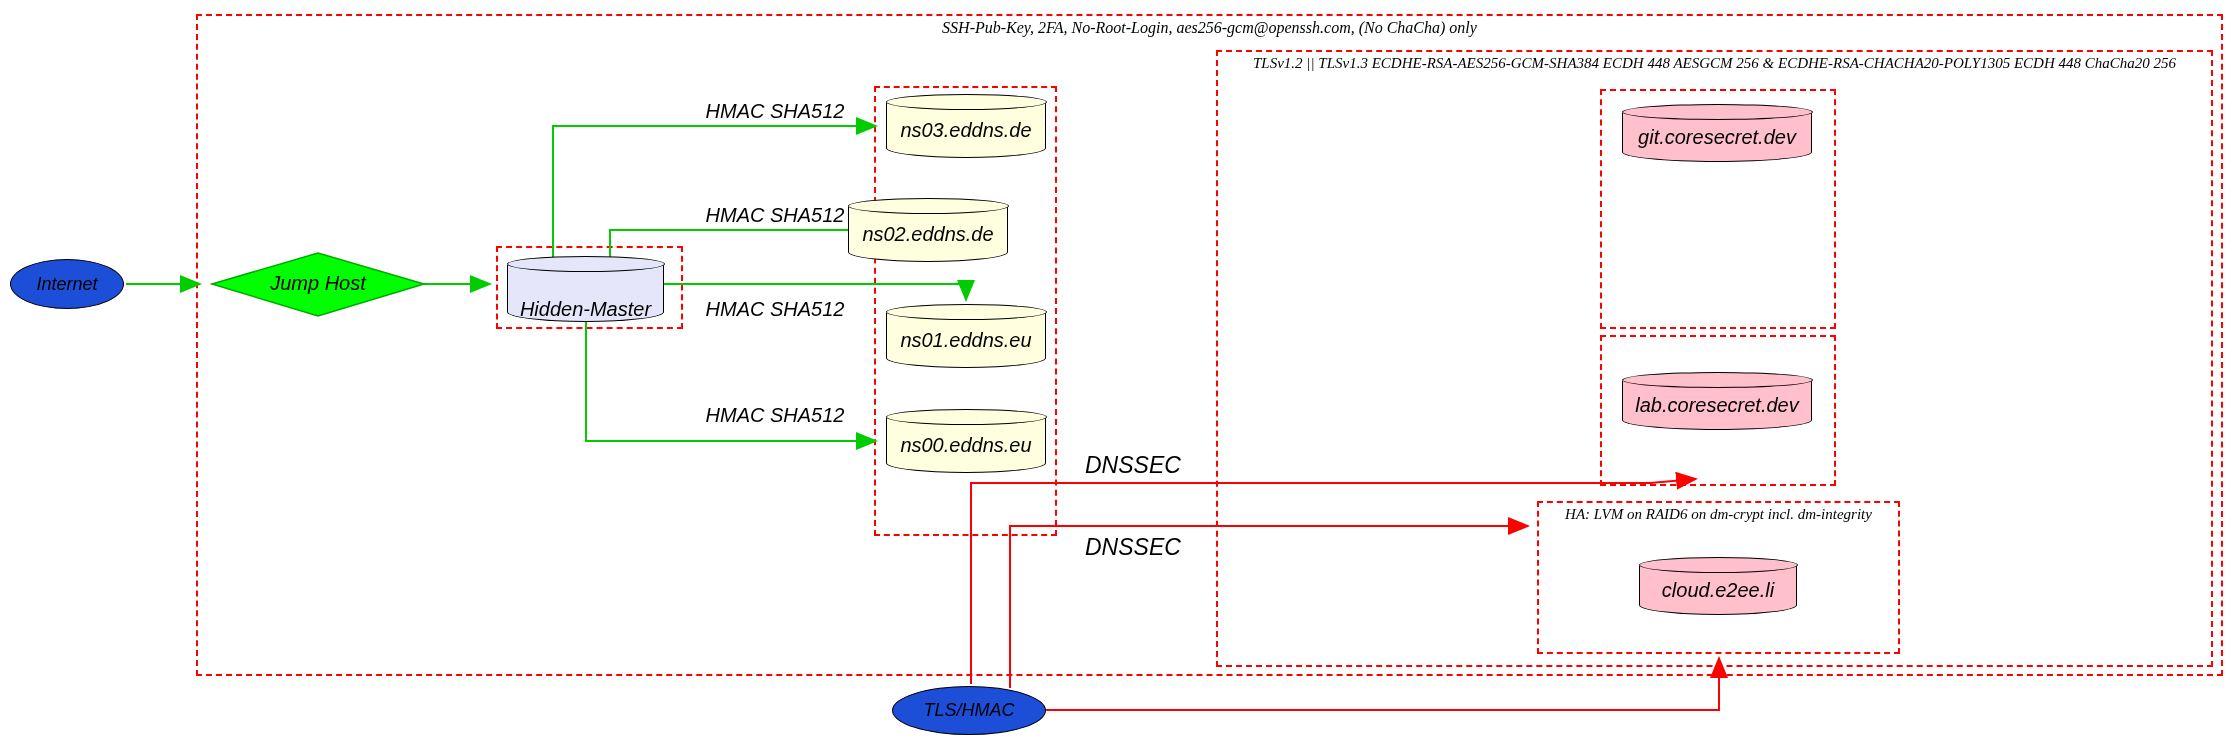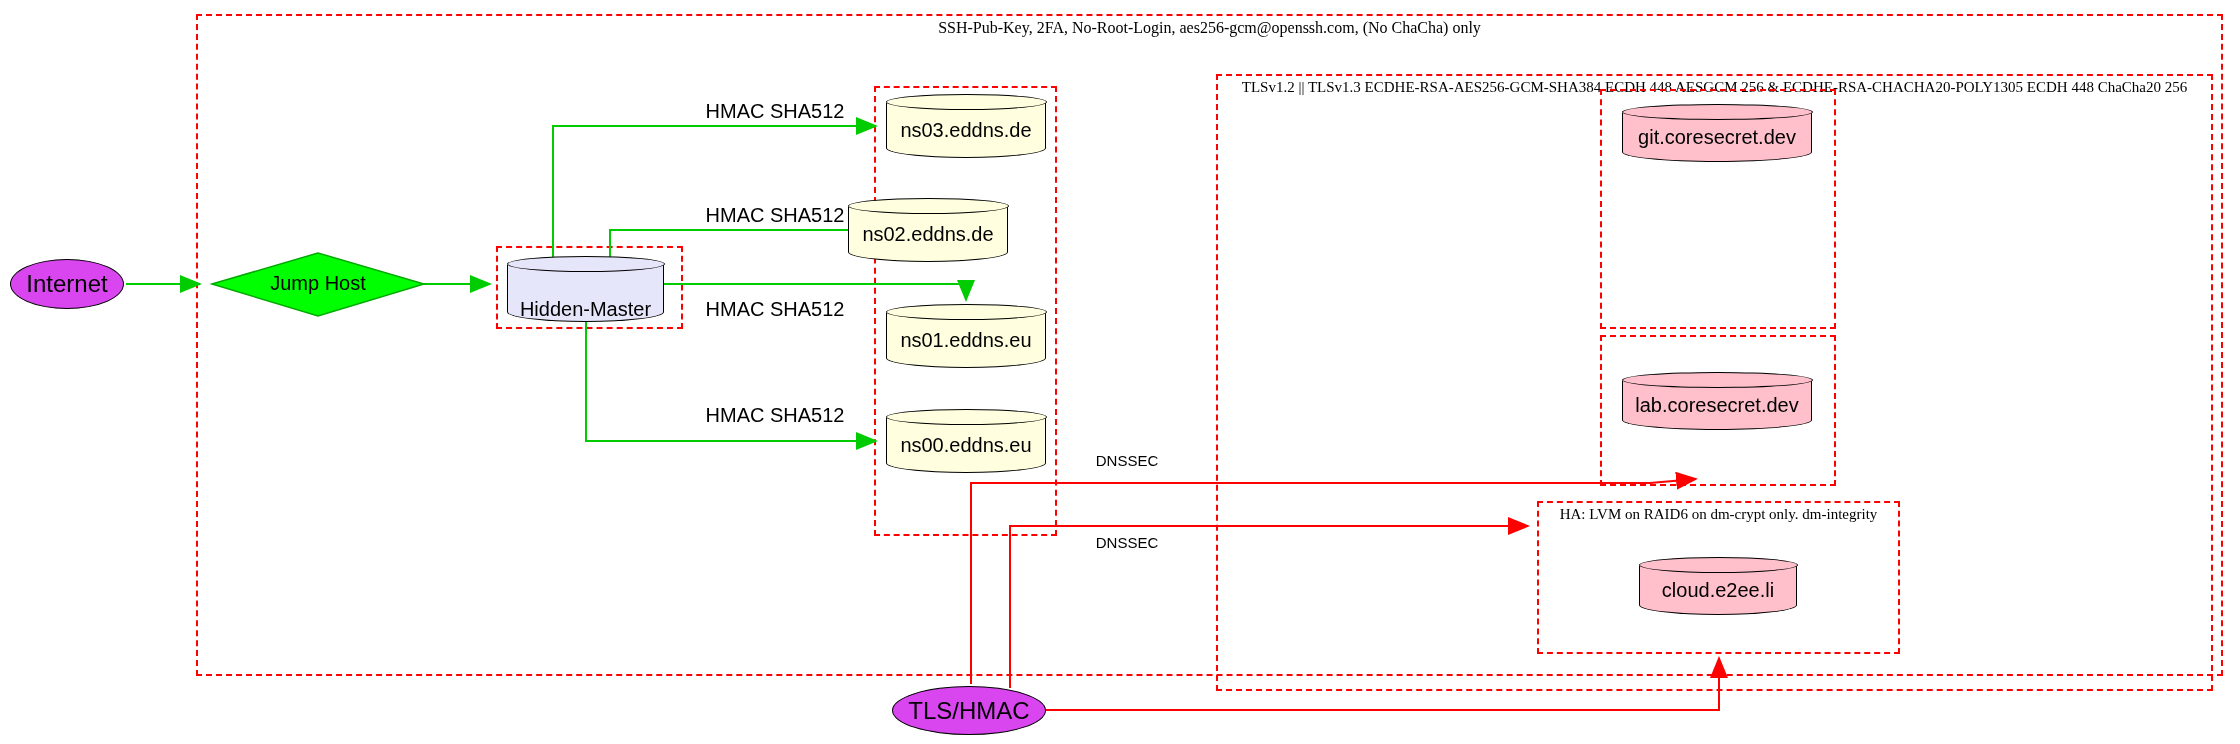--- a/index.html
+++ b/index.html
@@ -1,71 +1,71 @@
 <!DOCTYPE html>
 <html><head>
 <meta charset="utf-8">
 <style>
   html,body { margin:0; padding:0; background:#ffffff; }
   .canvas { position:relative; width:2240px; height:744px; background:#ffffff;
-            font-family:"Liberation Sans", sans-serif; color:#000; overflow:hidden; }
+            font-family:"Liberation Sans", sans-serif; color:#000; overflow:hidden;font-style:italic; }
 
   .cluster { position:absolute; border:2px dashed #ff0000; box-sizing:border-box; z-index:0; }
   .cluster-label { position:absolute; top:3px; left:0; width:100%; text-align:center;
                    font-family:"Liberation Serif", serif; white-space:nowrap; }
 
   .svg-layer { position:absolute; left:0; top:0; z-index:1; pointer-events:none; }
   .ge { fill:none; stroke:#00cc00; stroke-width:2; }
   .re { fill:none; stroke:#ff0000; stroke-width:2; }
 
   .node-ellipse { position:absolute; border:1.5px solid #000; border-radius:50%;
                   display:flex; align-items:center; justify-content:center;
-                  font-size:24px; box-sizing:border-box; z-index:2; background:#d946ef; }
+                  font-size:18px; box-sizing:border-box; z-index:2; background:#1d4ed8; }
 
   .cylinder { position:absolute; border:1.5px solid #000; border-top:none;
               border-radius:0 0 50% 50% / 0 0 10px 10px;
               display:flex; align-items:center; justify-content:center;
               font-size:20px; box-sizing:border-box; z-index:2; }
   .cylinder::before { content:""; position:absolute; left:-1.5px; right:-1.5px; top:-9px;
                       height:16px; border:1.5px solid #000; border-radius:50%;
                       background:inherit; box-sizing:border-box; }
   .cylinder .node-label { position:relative; z-index:1; white-space:nowrap; }
 
   .cyl-lavender { background:#e6e6fa; }
   .cyl-yellow   { background:#ffffe0; }
   .cyl-pink     { background:#ffc0cb; }
 
   .diamond-label { position:absolute; text-align:center; font-size:20px; z-index:3; }
 
   .edge-label { position:absolute; text-align:center; font-size:20px; z-index:3; white-space:nowrap; }
-  .edge-label.small { font-size:15px; }
+  .edge-label.small { font-size:23px; }
 </style>
 </head>
 <body>
 
 <div class="canvas">
 
   <div class="cluster" style="left:196px; top:14px; width:2027px; height:662px;">
     <div class="cluster-label" style="font-size:16px;">SSH-Pub-Key, 2FA, No-Root-Login, aes256-gcm@openssh.com, (No ChaCha) only</div>
   </div>
 
-  <div class="cluster" style="left:1216px; top:50px; width:997px; height:617px;margin-top:24px;">
+  <div class="cluster" style="left:1216px; top:50px; width:997px; height:617px;">
     <div class="cluster-label" style="font-size:15px;">TLSv1.2 || TLSv1.3 ECDHE-RSA-AES256-GCM-SHA384 ECDH 448 AESGCM 256 &amp; ECDHE-RSA-CHACHA20-POLY1305 ECDH 448 ChaCha20 256</div>
   </div>
 
   <div class="cluster" style="left:874px; top:86px; width:183px; height:450px;"></div>
 
   <div class="cluster" style="left:496px; top:246px; width:187px; height:83px;"></div>
 
   <div class="cluster" style="left:1600px; top:89px; width:236px; height:240px;"></div>
 
   <div class="cluster" style="left:1600px; top:335px; width:236px; height:151px;"></div>
 
   <div class="cluster" style="left:1537px; top:501px; width:363px; height:153px;">
-    <div class="cluster-label" style="font-size:15px;">HA: LVM on RAID6 on dm-crypt only. dm-integrity</div>
+    <div class="cluster-label" style="font-size:15px;">HA: LVM on RAID6 on dm-crypt incl. dm-integrity</div>
   </div>
 
   <svg class="svg-layer" width="2240" height="744" viewBox="0 0 2240 744">
     <defs>
       <marker id="ag" markerWidth="11" markerHeight="9" refX="10" refY="4.5" orient="auto">
         <path d="M0,0 L11,4.5 L0,9 Z" fill="#00cc00"></path>
       </marker>
       <marker id="ar" markerWidth="11" markerHeight="9" refX="10" refY="4.5" orient="auto">
         <path d="M0,0 L11,4.5 L0,9 Z" fill="#ff0000"></path>
       </marker>

